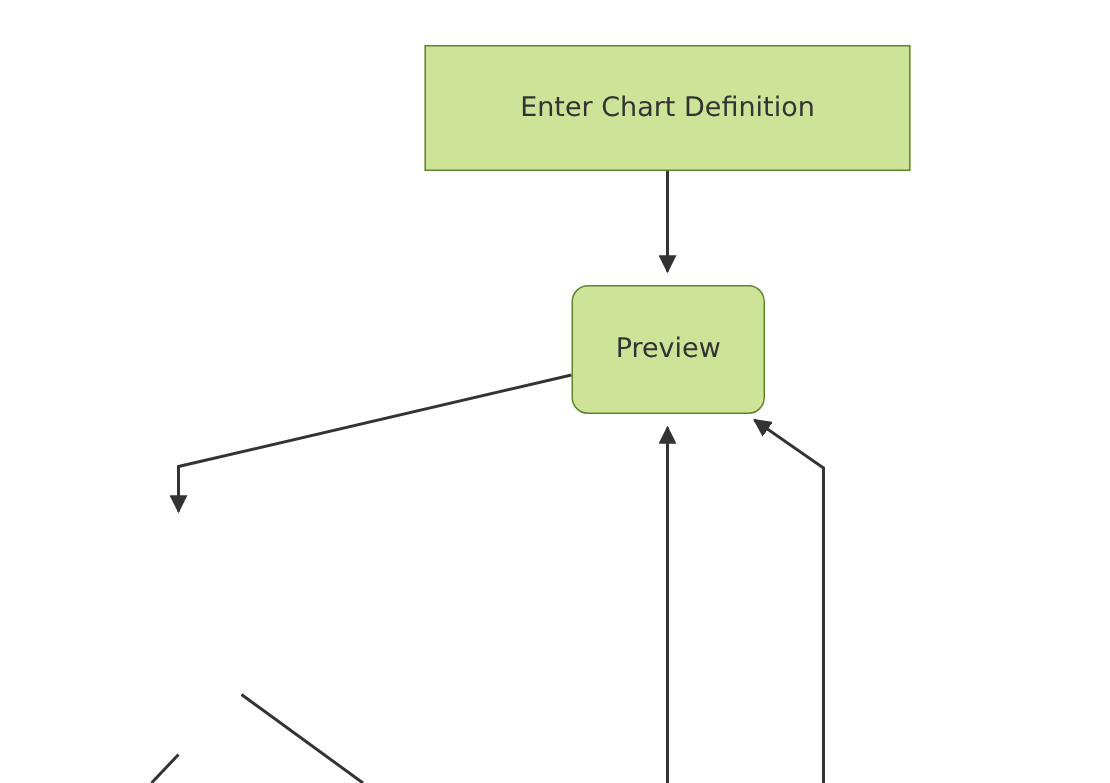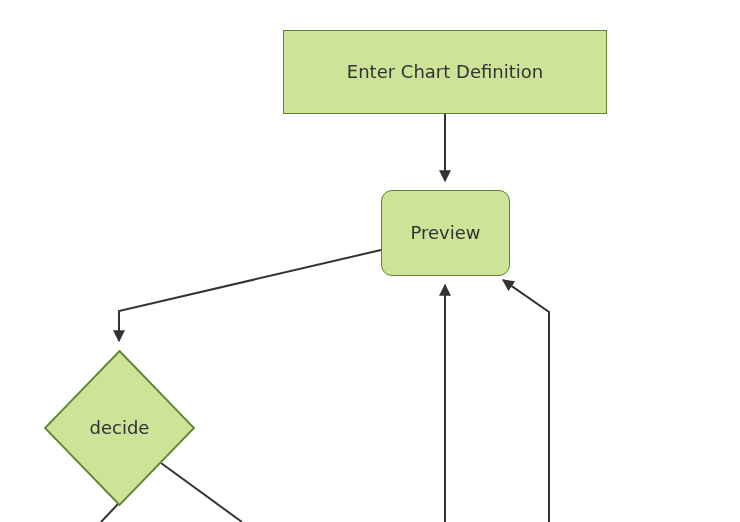--- a/index.html
+++ b/index.html
@@ -90,20 +90,14 @@
   </svg>
 
   <div class="node node-rect" id="node-enter" style="left: 283px; top: 30px; width: 324px; height: 84px;">
     <span class="node-label">Enter Chart Definition</span>
   </div>
 
   <div class="node node-round" id="node-preview" style="left: 381px; top: 190px; width: 129px; height: 86px;">
     <span class="node-label">Preview</span>
   </div>
 
-  <div class="node node-diamond" id="node-decide" style="left: 44px; top: 350px; width: 151px; height: 156px;">
-    <svg class="diamond-shape" viewBox="0 0 151 156" preserveAspectRatio="none" xmlns="http://www.w3.org/2000/svg">
-      <polygon points="75.5,1 150,78 75.5,155 1,78" fill="#cde498" stroke="#5e8431" stroke-width="1.8"></polygon>
-    </svg>
-    <span class="node-label diamond-label">decide</span>
-  </div>
 
 </div>
 
 </body></html>

